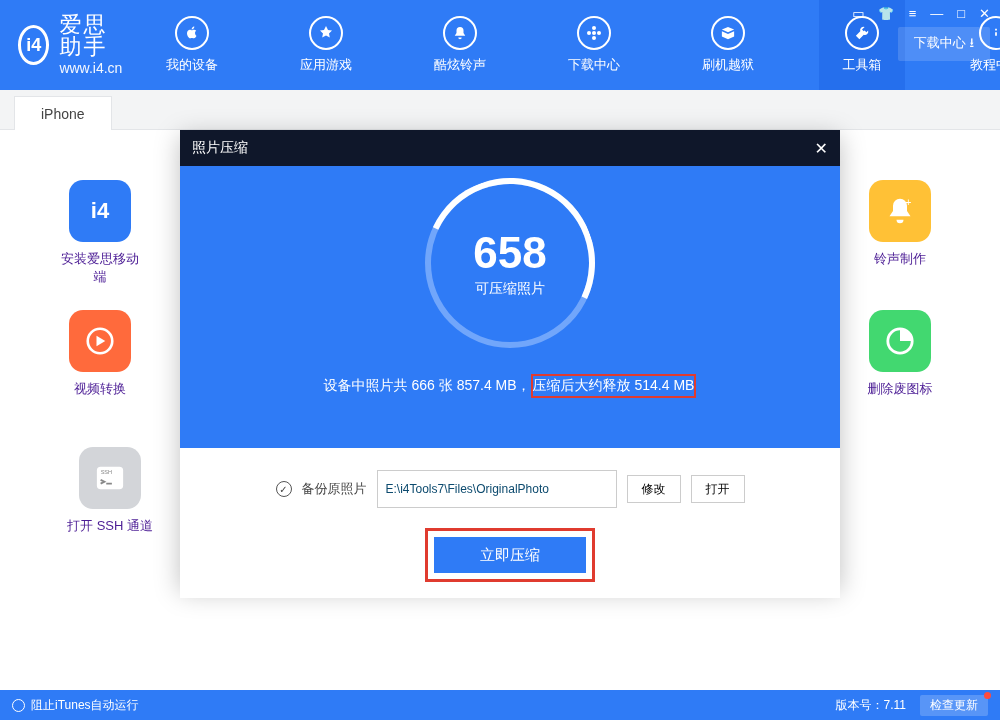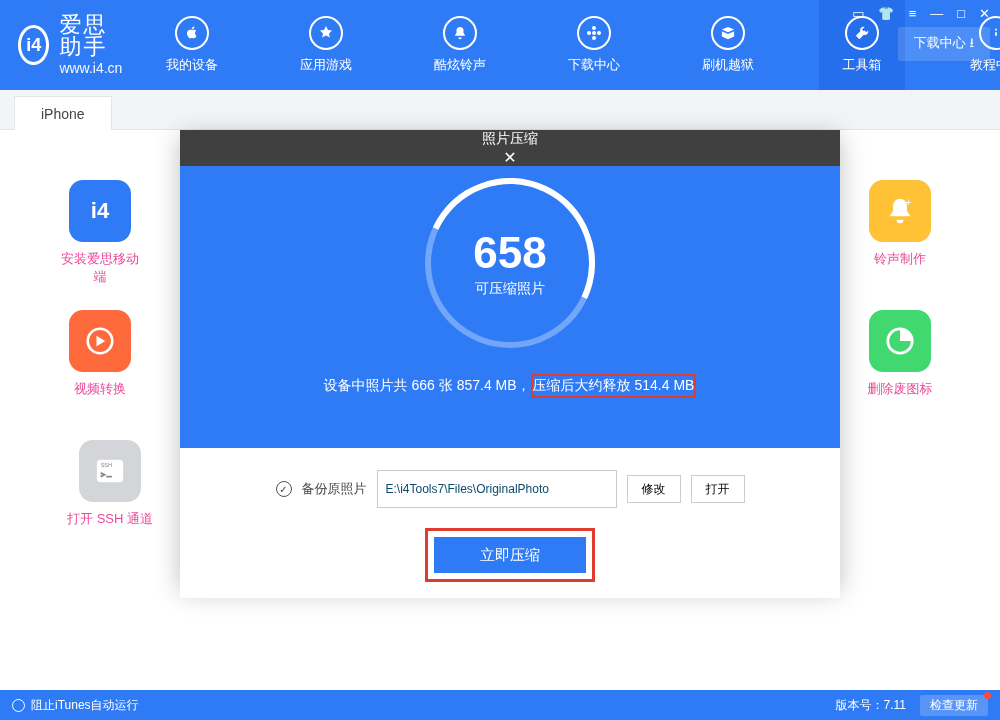--- a/index.html
+++ b/index.html
@@ -25,33 +25,33 @@
   .download-btn { margin: 6px 10px 0 0; float: right; background: rgba(255,255,255,.15); padding: 6px 16px; font-size: 13px; border-radius: 2px; cursor: pointer; }
 
   
   .tabs-row { height: 40px; background: #f3f4f5; border-bottom: 1px solid #e3e5e8; display: flex; align-items:flex-end; }
   .tab { background:#fff; border:1px solid #e3e5e8; border-bottom:none; height:34px; line-height:34px; padding:0 26px; margin-left:14px; font-size:14px; color:#444; position:relative; top:1px; }
 
   
   .content { flex:1; position: relative; background:#fff; }
   .tile { position:absolute; width:80px; text-align:center; }
   .tile .t-icon { width:62px; height:62px; margin:0 auto 8px; border-radius:14px; display:flex; align-items:center; justify-content:center; }
-  .tile .t-label { font-size:13px; color:#ec4899; }
+  .tile .t-label { font-size:13px; color:#4c1d95; }
   .tile-install { left:60px; top:50px; }
   .tile-install .t-icon { background:#2f7bf6; }
   .tile-video   { left:60px; top:180px; }
   .tile-video .t-icon   { background:#ff6a3c; }
-  .tile-ssh     { left:60px; top:310px; width:100px; }
+  .tile-ssh     { left:60px; top:317px; width:100px; }
   .tile-ssh .t-icon     { background:#d3d5d9; }
   .tile-ring    { right:60px; top:50px; }
   .tile-ring .t-icon    { background:#ffc136; }
   .tile-junk    { right:60px; top:180px; }
   .tile-junk .t-icon    { background:#42d870; }
   .modal { position:absolute; left:180px; top:0px; width:660px; height:456px; background:#2f7bf6; box-shadow:0 6px 24px rgba(0,0,0,.25); color:#fff; }
-  .modal-title { display:flex; justify-content:space-between; align-items:center; height:36px; padding:0 12px; font-size:14px; background:#404040;flex-direction:column; }
+  .modal-title { display:flex; justify-content:space-between; align-items:center; height:36px; padding:0 12px; font-size:14px; background:#0f172a; }
   .modal-close { cursor:pointer; font-size:16px; }
   .modal-body { position:relative; height:calc(100% - 36px); }
   .circle-wrap { width:170px; height:170px; margin:12px auto 0; border-radius:50%; border:6px solid #71a6fb; display:flex; flex-direction:column; align-items:center; justify-content:center; position:relative; }
   .circle-wrap::after { content:""; position:absolute; inset:-6px; border-radius:50%; border:6px solid #fff; border-bottom-color:transparent; border-left-color:transparent; transform:rotate(-20deg); }
   .circle-num { font-size:44px; font-weight:700; }
   .circle-lab { font-size:14px; margin-top:2px; }
   .summary-line { text-align:center; font-size:14px; margin-top:26px; }
   .summary-line .hl-box { border:2px solid #e03b2f; padding:1px 0; display:inline-block; }
 
   .modal-lower { position:absolute; left:0; right:0; bottom:0; height:150px; background:#fff; color:#444; padding:22px 30px 20px; }

